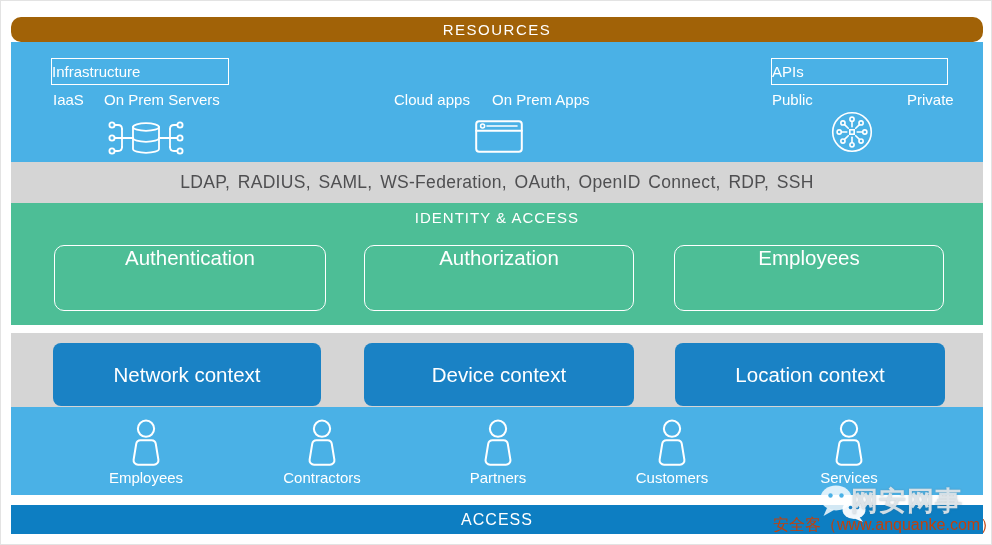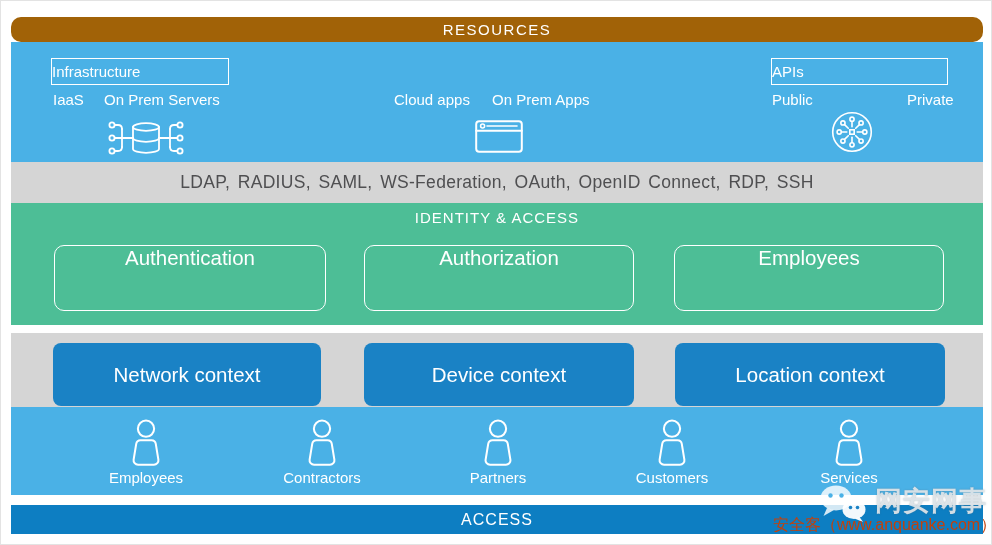--- a/index.html
+++ b/index.html
@@ -51,21 +51,21 @@
   .person-group .lbl{margin-top:2px;color:#fff;font-size:15px;white-space:nowrap;}
 
   
   #people-bar{top:504px;height:29px;background:#0d7ec2;display:flex;align-items:center;justify-content:center;}
   #people-bar .t{color:#fff;font-size:16px;letter-spacing:1px;}
 
   
   #watermark{position:absolute;left:0;top:0;width:992px;height:545px;pointer-events:none;z-index:5;}
   #wm-icon{position:absolute;left:816px;top:483px;}
   #wm-name{
-    position:absolute;left:874px;top:482px;font-size:27px;font-weight:bold;
+    position:absolute;left:850px;top:482px;font-size:27px;font-weight:bold;
     color:rgba(224,230,234,0.92);text-shadow:0 0 2px rgba(90,110,125,0.45);letter-spacing:1px;
   }
   #wm-credit{position:absolute;left:772px;top:514px;width:212px;text-align:center;color:#c2410c;font-size:16px;white-space:nowrap;}
 </style>
 </head>
 <body>
 
 <div class="band" id="resources-bar">
   <span class="t">RESOURCES</span>
 </div>

